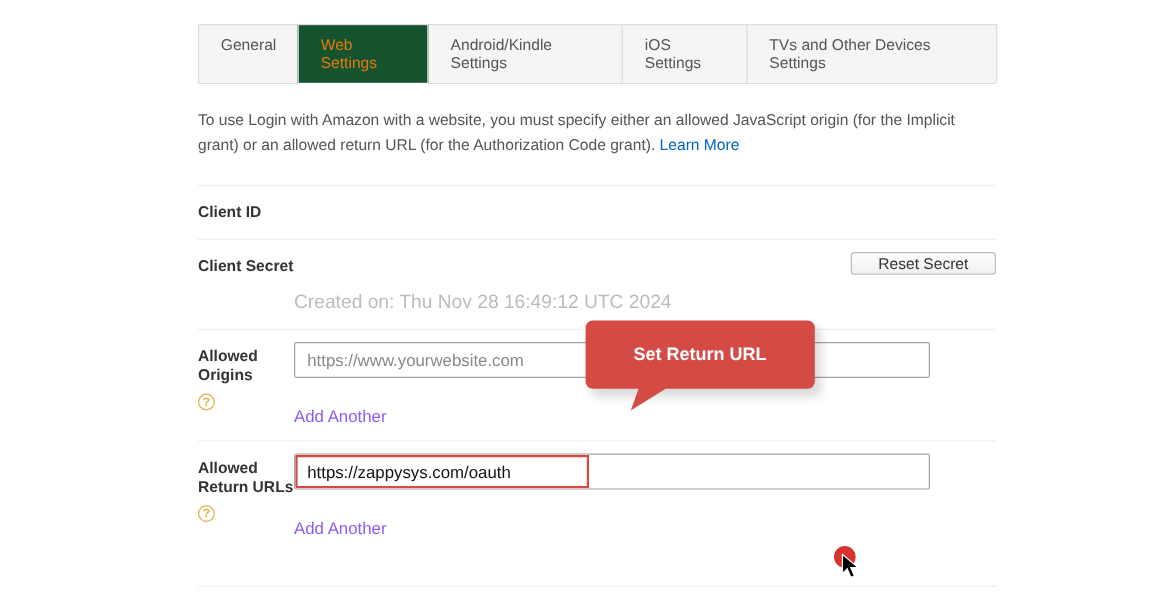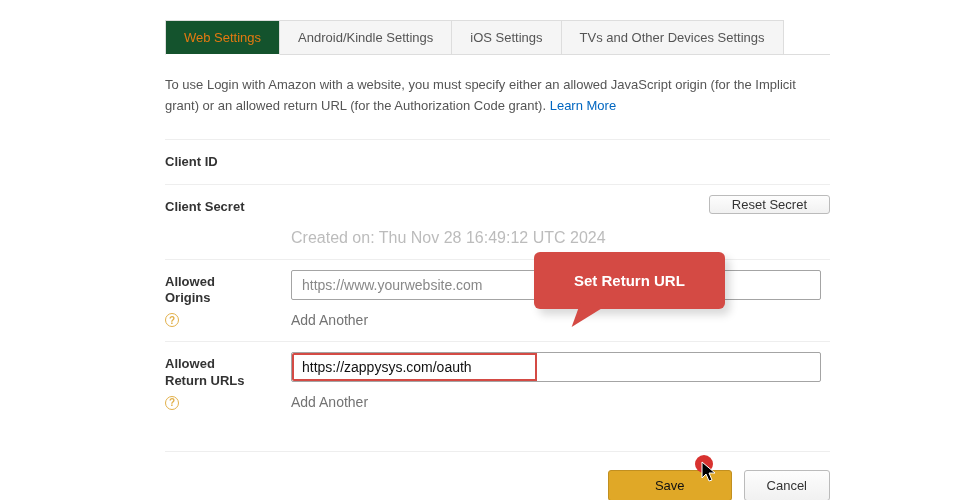--- a/index.html
+++ b/index.html
@@ -55,21 +55,20 @@
     color: #0066c0;
     cursor: pointer;
   }
 
   
   .form-row {
     display: flex;
     align-items: flex-start;
     border-top: 1px solid #eee;
     padding: 10px 0 12px;
-    gap: 46px;
   }
   .form-label {
     width: 80px;
     flex: 0 0 80px;
     font-weight: bold;
     color: #333;
     font-size: 13px;
     line-height: 1.3;
     padding-top: 4px;
   }
@@ -137,23 +136,23 @@
   }
   .input-wrap-full .text-input.highlight {
     border: none;
     border-radius: 2px 0 0 2px;
   }
   .input-wrap-full .spacer {
     flex: 1;
   }
 
   .add-another {
-    color: #737373;
+    color: #8b5cf6;
     font-size: 14px;
-    margin-top: 12px;
+    margin-top: 24px;
     cursor: pointer;
   }
 
   .help-icon {
     display: inline-flex;
     align-items: center;
     justify-content: center;
     width: 14px;
     height: 14px;
     border: 1px solid #e2b04a;
@@ -220,20 +219,21 @@
     left: 6px; top: 6px;
   }
   .cursor-mark svg { display: block; }
 </style>
 </head>
 <body>
 
 <div class="page">
 
   <div class="tabs">
+    <div class="tab">General</div>
     <div class="tab active">Web Settings</div>
     <div class="tab">Android/Kindle Settings</div>
     <div class="tab">iOS Settings</div>
     <div class="tab">TVs and Other Devices Settings</div>
   </div>
 
   <div class="intro">
     <span>To use Login with Amazon with a website, you must specify either an allowed JavaScript origin (for the Implicit grant) or an allowed return URL (for the Authorization Code grant). </span>
     <span class="link">Learn More</span>
   </div>

